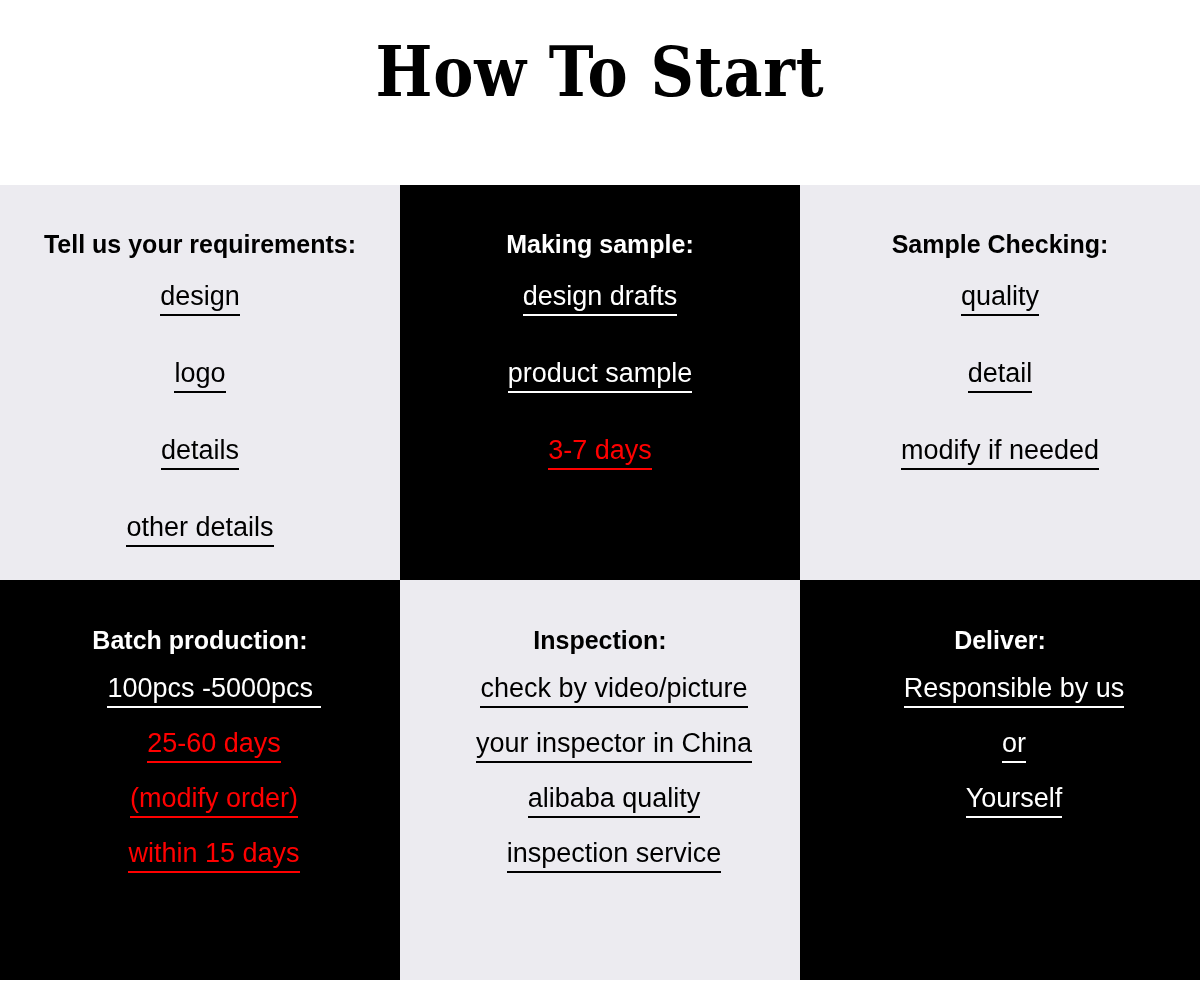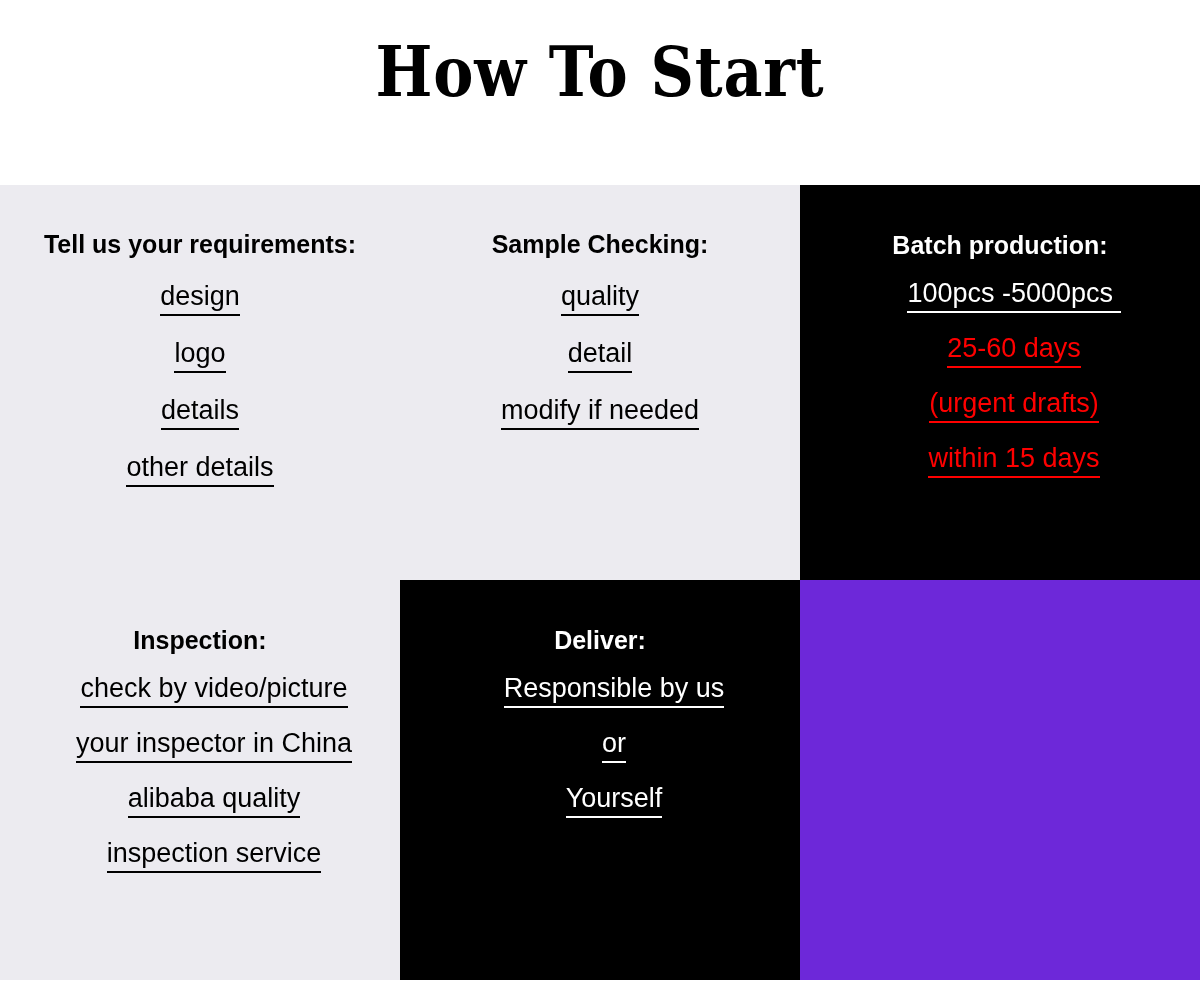--- a/index.html
+++ b/index.html
@@ -12,21 +12,21 @@
     height: 1004px;
     overflow: hidden;
     font-family: "Liberation Sans", sans-serif;
     -webkit-font-smoothing: antialiased;
   }
 
   .page {
     position: relative;
     width: 1200px;
     height: 1004px;
-    background: #6d28d9;
+    background: #0ea5e9;
   }
 
   
   .title-band {
     position: absolute;
     left: 0;
     top: 0;
     width: 1200px;
     height: 185px;
     background: #ffffff;
@@ -93,21 +93,21 @@
     display: flex;
     flex-direction: column;
     align-items: center;
     width: 100%;
   }
 
   .item {
     font-size: 27px;
     font-weight: normal;
     line-height: 1;
-    margin-bottom: 24px;
+    margin-bottom: 44px;
     text-align: center;
     white-space: pre;
     border-bottom: 2px solid currentColor;
     padding-bottom: 4px;
   }
   .item.red {
     color: #ff0000;
   }
 
   
@@ -137,36 +137,44 @@
     <div class="cell light">
       <div class="cell-heading">Tell us your requirements:</div>
       <div class="items">
         <div class="item">design</div>
         <div class="item">logo</div>
         <div class="item">details</div>
         <div class="item">other details</div>
       </div>
     </div>
 
+    <div class="cell dark">
+      <div class="cell-heading">Making sample:</div>
+      <div class="items">
+        <div class="item">design drafts</div>
+        <div class="item">product sample</div>
+        <div class="item red">3-7 days</div>
+      </div>
+    </div>
 
     <div class="cell light">
       <div class="cell-heading">Sample Checking:</div>
       <div class="items">
         <div class="item">quality</div>
         <div class="item">detail</div>
         <div class="item">modify if needed</div>
       </div>
     </div>
 
     <div class="cell dark row2 tight">
       <div class="cell-heading">Batch production:</div>
       <div class="items">
         <div class="item">100pcs -5000pcs </div>
         <div class="item red">25-60 days</div>
-        <div class="item red">(urgent drafts)</div>
+        <div class="item red">(modify order)</div>
         <div class="item red">within 15 days</div>
       </div>
     </div>
 
     <div class="cell light row2 tight">
       <div class="cell-heading">Inspection:</div>
       <div class="items">
         <div class="item">check by video/picture</div>
         <div class="item">your inspector in China</div>
         <div class="item">alibaba quality</div>

